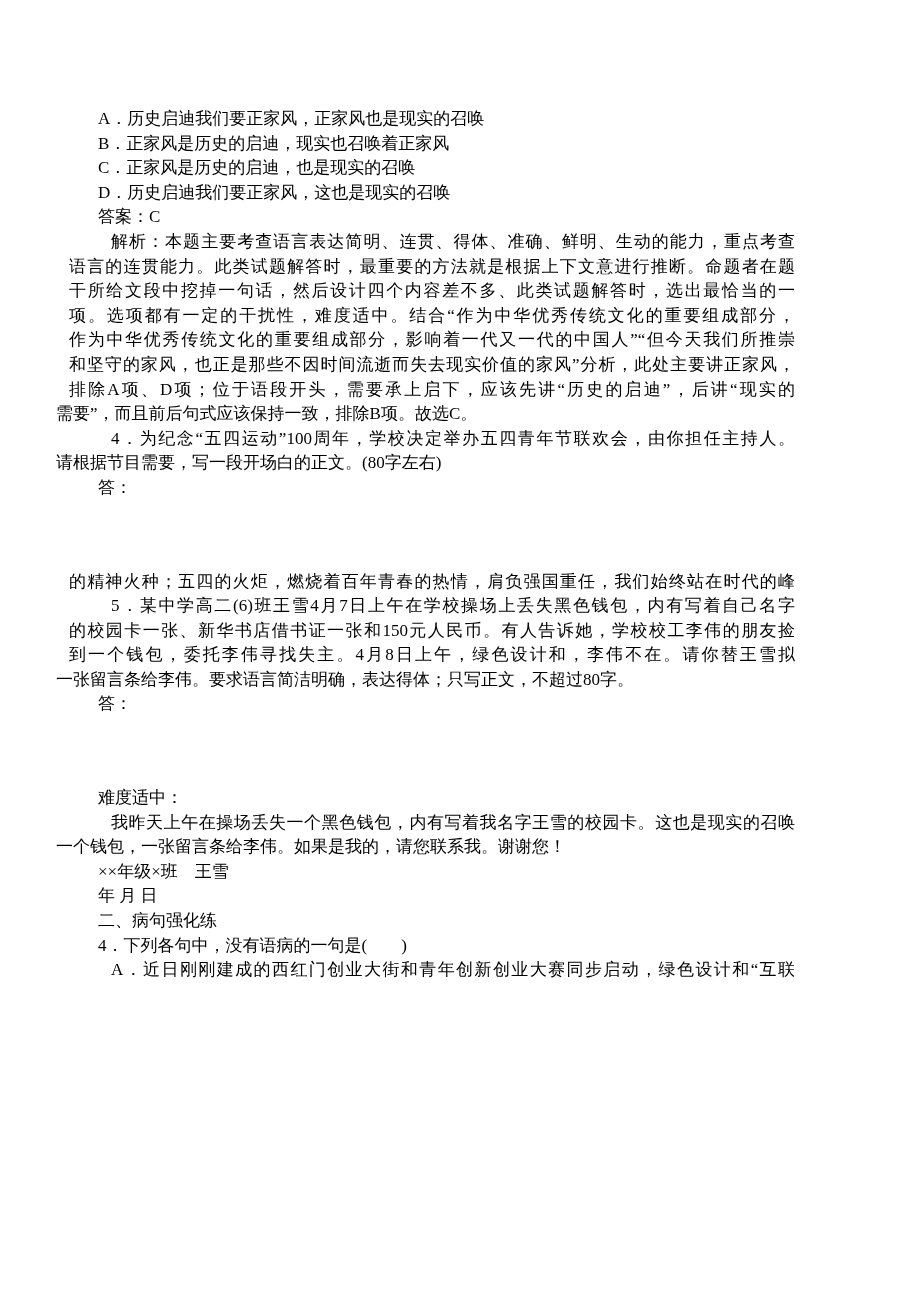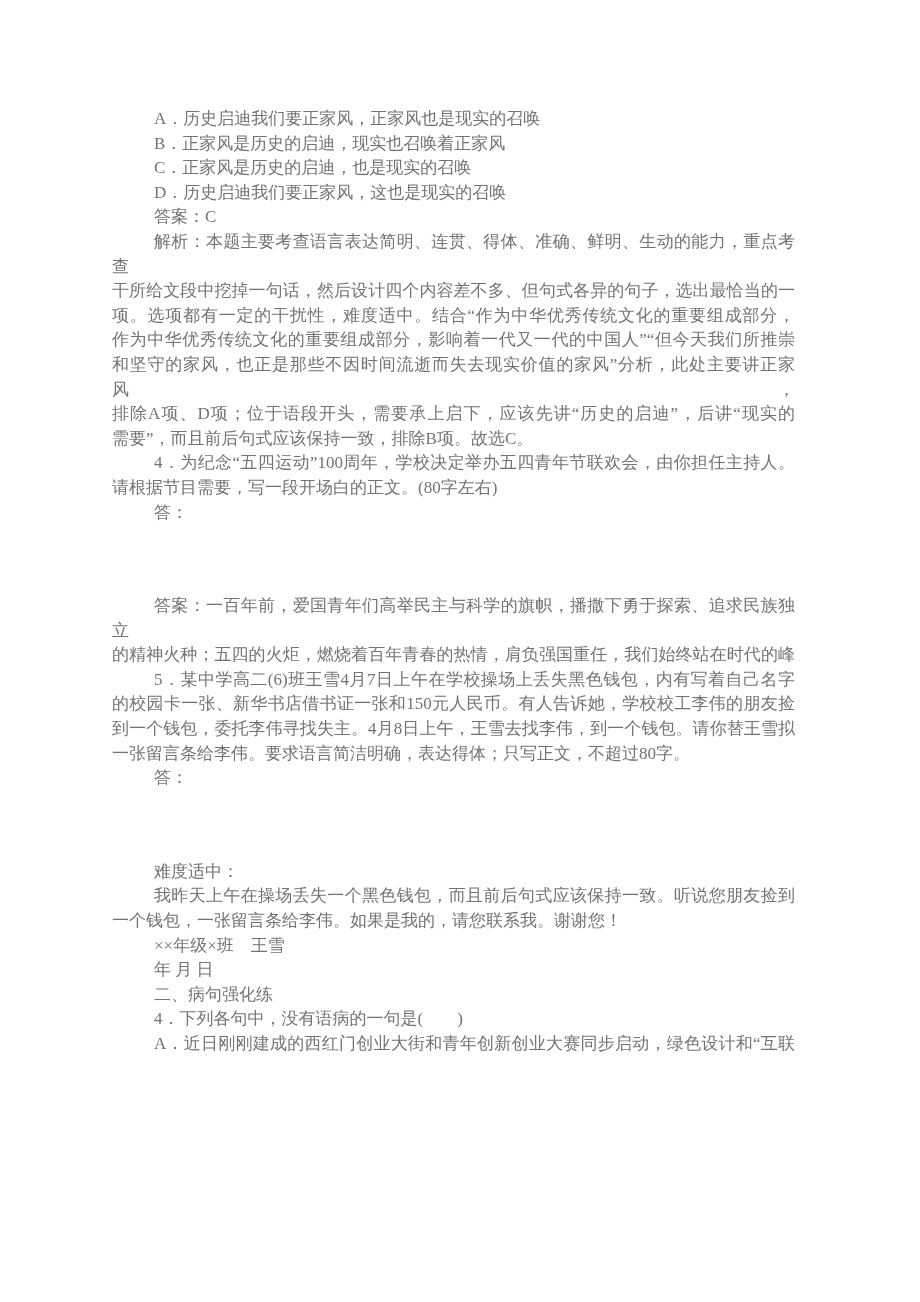--- a/index.html
+++ b/index.html
@@ -9,39 +9,40 @@
   }
   body {
     width: 920px;
     height: 1302px;
     overflow: hidden;
   }
   .doc-page {
     box-sizing: border-box;
     width: 920px;
     height: 1302px;
-    padding: 107px 125px 40px 112px;
+    padding: 107px 125px 40px 56px;
     background: #ffffff;
     font-family: "Liberation Serif", "DejaVu Serif", serif;
     font-size: 17px;
     line-height: 24.6px;
-    color: #737373;
+    color: #000000;
   }
   .paragraph {
     margin: 0;
     padding: 0;
   }
   .text-line {
     text-align: justify;
     text-align-last: left;
     min-height: 24.6px;
   }
   .text-line.fill {
     text-align-last: justify;
     text-justify: inter-character;
+    margin-left: 13px;
   }
   .text-line.first {
     text-indent: 42px;
   }
   .answer-space {
     height: 69px;
   }
 </style>
 </head>
 <body>
@@ -58,54 +59,54 @@
         <div class="text-line first">C．正家风是历史的启迪，也是现实的召唤</div>
       </div>
       <div class="paragraph">
         <div class="text-line first">D．历史启迪我们要正家风，这也是现实的召唤</div>
       </div>
       <div class="paragraph">
         <div class="text-line first">答案：C</div>
       </div>
       <div class="paragraph">
         <div class="text-line first fill">解析：本题主要考查语言表达简明、连贯、得体、准确、鲜明、生动的能力，重点考查</div>
-        <div class="text-line fill">干所给文段中挖掉一句话，然后设计四个内容差不多、但句式各异的句子，选出最恰当的一</div>
+        <div class="text-line fill">语言的连贯能力。此类试题解答时，最重要的方法就是根据上下文意进行推断。命题者在题</div>
+        <div class="text-line fill">干所给文段中挖掉一句话，然后设计四个内容差不多、此类试题解答时，选出最恰当的一</div>
         <div class="text-line fill">项。选项都有一定的干扰性，难度适中。结合“作为中华优秀传统文化的重要组成部分，</div>
         <div class="text-line fill">作为中华优秀传统文化的重要组成部分，影响着一代又一代的中国人”“但今天我们所推崇</div>
         <div class="text-line fill">和坚守的家风，也正是那些不因时间流逝而失去现实价值的家风”分析，此处主要讲正家风，</div>
         <div class="text-line fill">排除A项、D项；位于语段开头，需要承上启下，应该先讲“历史的启迪”，后讲“现实的</div>
         <div class="text-line">需要”，而且前后句式应该保持一致，排除B项。故选C。</div>
       </div>
       <div class="paragraph">
         <div class="text-line first fill">4．为纪念“五四运动”100周年，学校决定举办五四青年节联欢会，由你担任主持人。</div>
         <div class="text-line">请根据节目需要，写一段开场白的正文。(80字左右)</div>
       </div>
       <div class="paragraph">
         <div class="text-line first">答：</div>
       </div>
       <div class="answer-space"></div>
       <div class="paragraph">
-        <div class="text-line first fill">答案：一百年前，爱国青年们高举民主与科学的旗帜，播撒下勇于探索、追求民族独立</div>
         <div class="text-line fill">的精神火种；五四的火炬，燃烧着百年青春的热情，肩负强国重任，我们始终站在时代的峰</div>
       </div>
       <div class="paragraph">
         <div class="text-line first fill">5．某中学高二(6)班王雪4月7日上午在学校操场上丢失黑色钱包，内有写着自己名字</div>
         <div class="text-line fill">的校园卡一张、新华书店借书证一张和150元人民币。有人告诉她，学校校工李伟的朋友捡</div>
-        <div class="text-line fill">到一个钱包，委托李伟寻找失主。4月8日上午，王雪去找李伟，到一个钱包。请你替王雪拟</div>
+        <div class="text-line fill">到一个钱包，委托李伟寻找失主。4月8日上午，绿色设计和，李伟不在。请你替王雪拟</div>
         <div class="text-line">一张留言条给李伟。要求语言简洁明确，表达得体；只写正文，不超过80字。</div>
       </div>
       <div class="paragraph">
         <div class="text-line first">答：</div>
       </div>
       <div class="answer-space"></div>
       <div class="paragraph">
         <div class="text-line first">难度适中：</div>
       </div>
       <div class="paragraph">
-        <div class="text-line first fill">我昨天上午在操场丢失一个黑色钱包，而且前后句式应该保持一致。听说您朋友捡到</div>
+        <div class="text-line first fill">我昨天上午在操场丢失一个黑色钱包，内有写着我名字王雪的校园卡。这也是现实的召唤</div>
         <div class="text-line">一个钱包，一张留言条给李伟。如果是我的，请您联系我。谢谢您！</div>
       </div>
       <div class="paragraph">
         <div class="text-line first">××年级×班　王雪</div>
       </div>
       <div class="paragraph">
         <div class="text-line first">年 月 日</div>
       </div>
       <div class="paragraph">
         <div class="text-line first">二、病句强化练</div>

